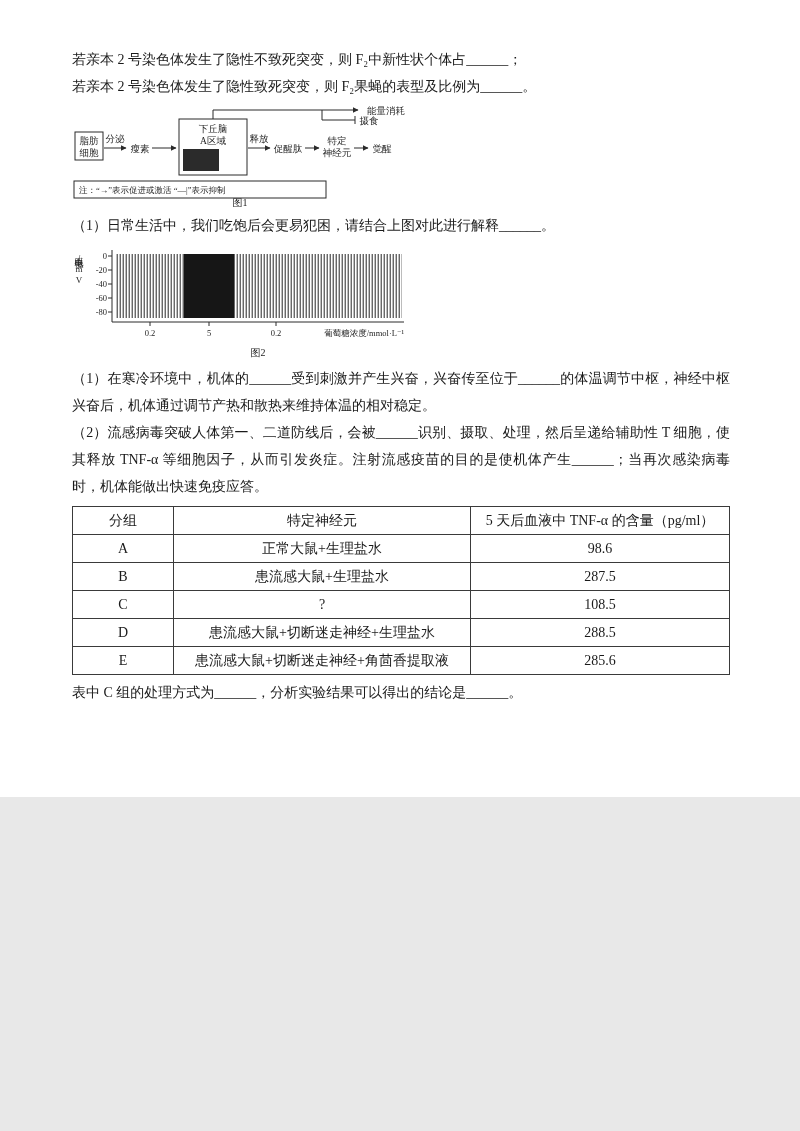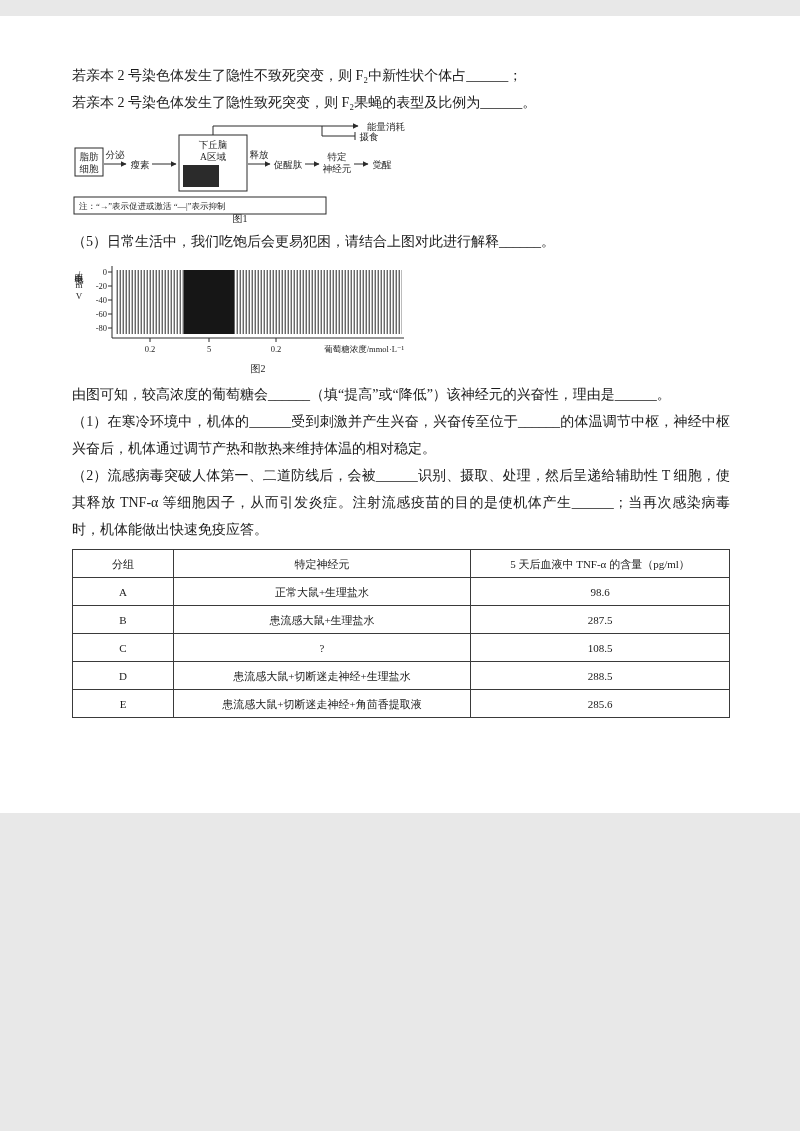--- a/index.html
+++ b/index.html
@@ -1,17 +1,17 @@
 <!DOCTYPE html>
 <html><head>
 <meta charset="utf-8">
 <style>
   html,body{margin:0;padding:0;background:#e8e8e8;}
   .page{
-    width:800px;height:797px;margin:16px auto;background:#ffffff;
+    width:800px;height:797px;margin:0 auto;background:#ffffff;
     box-sizing:border-box;padding:46px 70px 30px 72px;
     font-family:"Liberation Serif","DejaVu Serif",serif;
     color:#1a1a1a;font-size:14px;line-height:27px;
     overflow:hidden;
   }
   p{margin:0;text-align:justify;}
   .figure{margin:5px 0;}
   .fig1 svg, .fig2 svg{display:block;}
   .fig-text{font-family:"Liberation Serif","DejaVu Serif",serif;fill:#1f1f1f;}
   .fs{font-size:9.5px;}
@@ -20,21 +20,21 @@
   .ln{stroke:#2a2a2a;stroke-width:1;fill:none;}
   .box{fill:none;stroke:#2a2a2a;stroke-width:1;}
   .fig2{display:flex;align-items:flex-start;}
   .fig2-ylabel{
     writing-mode:vertical-rl;text-orientation:upright;
     font-size:9px;line-height:14px;color:#1f1f1f;margin-top:6px;width:14px;
     letter-spacing:1px;
   }
   table.exp{
     border-collapse:collapse;width:100%;margin:6px 0 4px 0;
-    font-size:11px;color:#1a1a1a;
+    font-size:14px;color:#1a1a1a;
   }
   table.exp th, table.exp td{
     border:1px solid #3a3a3a;text-align:center;font-weight:normal;
     height:25px;padding:1px 6px;line-height:20px;
   }
   .col-group{width:88px;}
   .col-value{width:246px;}
 </style>
 </head>
 <body>
@@ -85,21 +85,21 @@
       <line class="ln" x1="283" y1="11" x2="283" y2="19"></line>
       <text class="fig-text fs" x="314" y="9" text-anchor="middle">能量消耗</text>
       <text class="fig-text fs" x="297" y="19" text-anchor="middle">摄食</text>
 
       <rect class="box" x="2" y="76" width="252" height="17"></rect>
       <text class="fig-text fxs" x="7" y="88">注：“→”表示促进或激活  “—|”表示抑制</text>
       <text class="fig-text fcap" x="168" y="101" text-anchor="middle">图1</text>
     </svg>
   </div>
 
-  <p>（5）日常生活中，我们吃饱后会更易犯困，请结合上图对此进行解释______。</p>
+  <p>（1）日常生活中，我们吃饱后会更易犯困，请结合上图对此进行解释______。</p>
 
   <div class="figure fig2">
     <div class="fig2-ylabel">膜电位/mV</div>
     <svg viewBox="0 0 322 116" width="322" height="116">
       <defs>
         <pattern id="spikes" width="3" height="64" patternUnits="userSpaceOnUse">
           <line x1="1.2" y1="0" x2="1.2" y2="64" stroke="#242424" stroke-width="1"></line>
         </pattern>
       </defs>
 
@@ -128,21 +128,20 @@
 
       <text class="fig-text fxs" x="64" y="92" text-anchor="middle">0.2</text>
       <text class="fig-text fxs" x="123" y="92" text-anchor="middle">5</text>
       <text class="fig-text fxs" x="190" y="92" text-anchor="middle">0.2</text>
       <text class="fig-text fxs" x="318" y="92" text-anchor="end">葡萄糖浓度/mmol·L⁻¹</text>
 
       <text class="fig-text fcap" x="172" y="112" text-anchor="middle">图2</text>
     </svg>
   </div>
 
-  <p>由图可知，较高浓度的葡萄糖会______（填“提高”或“降低”）该神经元的兴奋性，理由是______。</p>
 
   <p>（1）在寒冷环境中，机体的______受到刺激并产生兴奋，兴奋传至位于______的体温调节中枢，神经中枢兴奋后，机体通过调节产热和散热来维持体温的相对稳定。</p>
   <p>（2）流感病毒突破人体第一、二道防线后，会被______识别、摄取、处理，然后呈递给辅助性 T 细胞，使其释放 TNF-α 等细胞因子，从而引发炎症。注射流感疫苗的目的是使机体产生______；当再次感染病毒时，机体能做出快速免疫应答。</p>
 
   <table class="exp">
     <thead>
       <tr>
         <th class="col-group">分组</th>
         <th>特定神经元</th>
         <th class="col-value">5 天后血液中 TNF-α 的含量（pg/ml）</th>
@@ -170,14 +169,15 @@
         <td>288.5</td>
       </tr>
       <tr>
         <td>E</td>
         <td>患流感大鼠+切断迷走神经+角茴香提取液</td>
         <td>285.6</td>
       </tr>
     </tbody>
   </table>
 
+  <p>表中 C 组的处理方式为______，分析实验结果可以得出的结论是______。</p>
 
 </div>
 
 </body></html>

